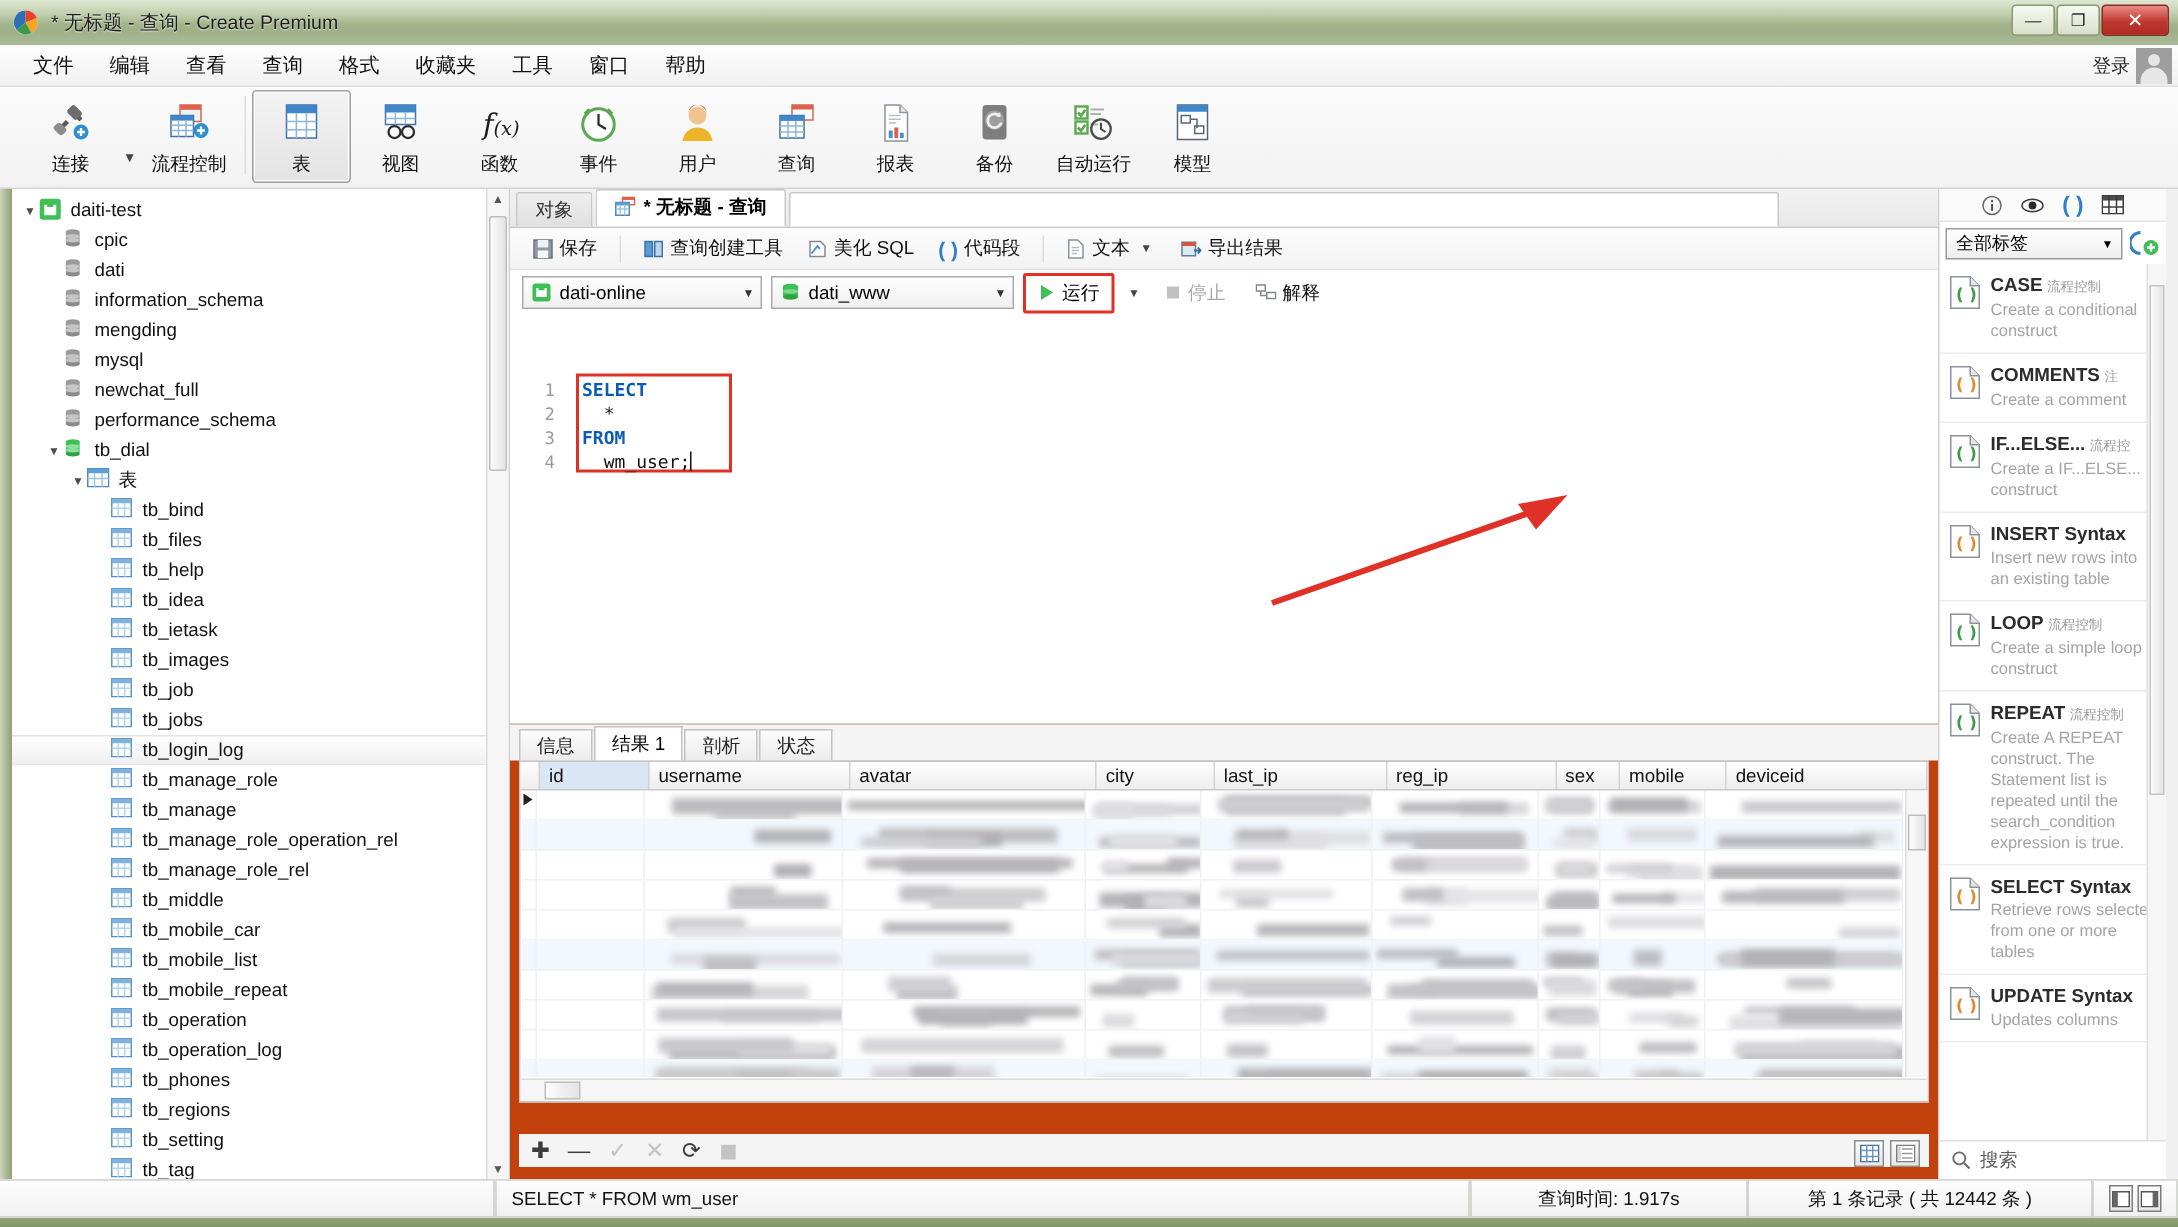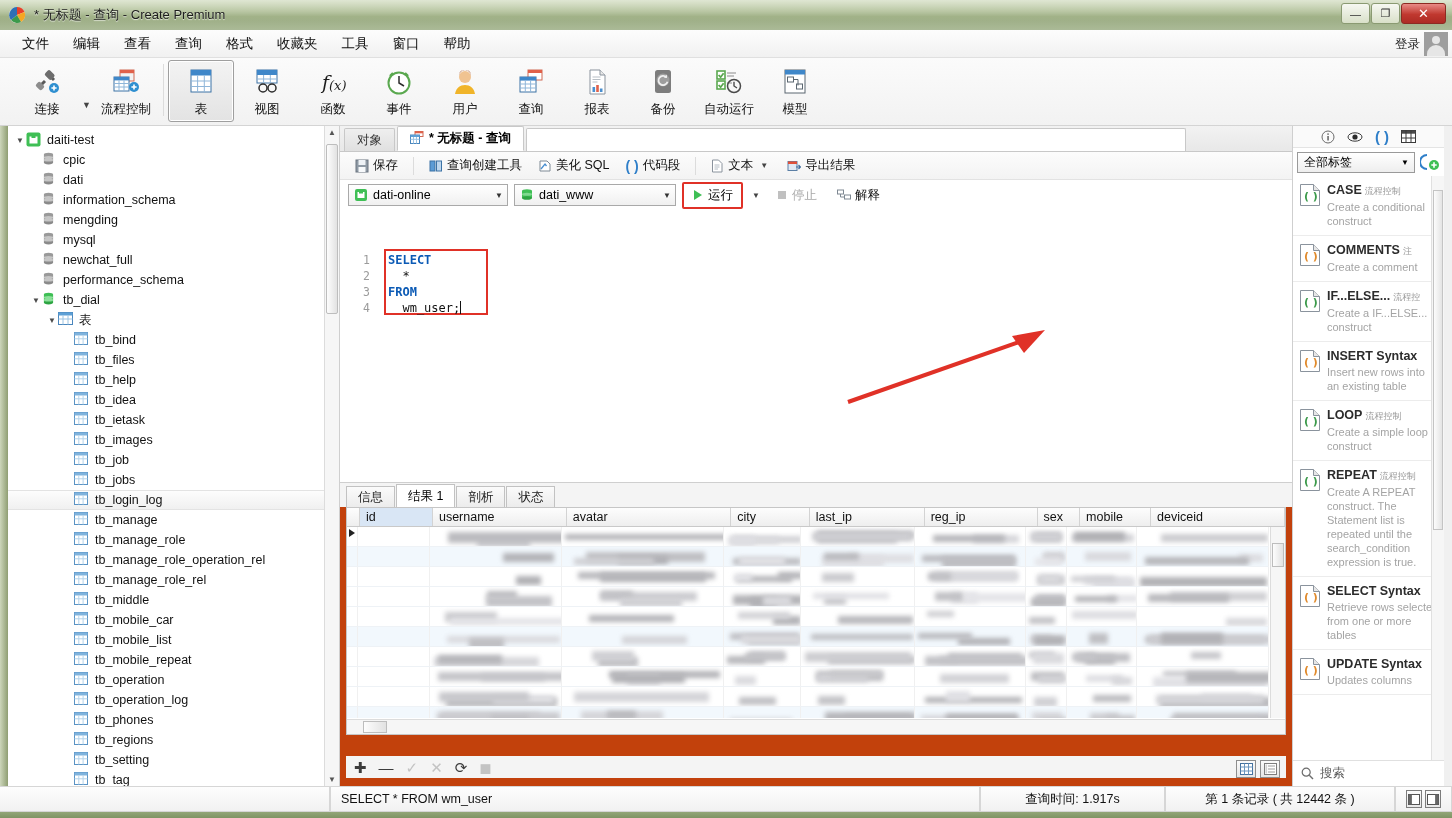--- a/index.html
+++ b/index.html
@@ -617,31 +617,31 @@
           <span>tb_login_log</span>
         </div>
         <div class="node">
           <span style="display:inline-block;width:54px;"></span>
           <span class="arrow"></span>
           <span class="ndicon"><svg width="14" height="13" viewBox="0 0 14 13">
               <rect x="0.5" y="0.5" width="13" height="12" fill="#fff" stroke="#5a93c4"></rect>
               <rect x="0.5" y="0.5" width="13" height="3" fill="#7fb3dd"></rect>
               <path d="M0.5 6.8h13M4.8 3.5v9M9.1 3.5v9" stroke="#b4d3ea"></path>
             </svg></span>
+          <span>tb_manage_role</span>
+        </div>
+        <div class="node">
+          <span style="display:inline-block;width:54px;"></span>
+          <span class="arrow"></span>
+          <span class="ndicon"><svg width="14" height="13" viewBox="0 0 14 13">
+              <rect x="0.5" y="0.5" width="13" height="12" fill="#fff" stroke="#5a93c4"></rect>
+              <rect x="0.5" y="0.5" width="13" height="3" fill="#7fb3dd"></rect>
+              <path d="M0.5 6.8h13M4.8 3.5v9M9.1 3.5v9" stroke="#b4d3ea"></path>
+            </svg></span>
           <span>tb_manage</span>
-        </div>
-        <div class="node">
-          <span style="display:inline-block;width:54px;"></span>
-          <span class="arrow"></span>
-          <span class="ndicon"><svg width="14" height="13" viewBox="0 0 14 13">
-              <rect x="0.5" y="0.5" width="13" height="12" fill="#fff" stroke="#5a93c4"></rect>
-              <rect x="0.5" y="0.5" width="13" height="3" fill="#7fb3dd"></rect>
-              <path d="M0.5 6.8h13M4.8 3.5v9M9.1 3.5v9" stroke="#b4d3ea"></path>
-            </svg></span>
-          <span>tb_manage_role</span>
         </div>
         <div class="node">
           <span style="display:inline-block;width:54px;"></span>
           <span class="arrow"></span>
           <span class="ndicon"><svg width="14" height="13" viewBox="0 0 14 13">
               <rect x="0.5" y="0.5" width="13" height="12" fill="#fff" stroke="#5a93c4"></rect>
               <rect x="0.5" y="0.5" width="13" height="3" fill="#7fb3dd"></rect>
               <path d="M0.5 6.8h13M4.8 3.5v9M9.1 3.5v9" stroke="#b4d3ea"></path>
             </svg></span>
           <span>tb_manage_role_operation_rel</span>

